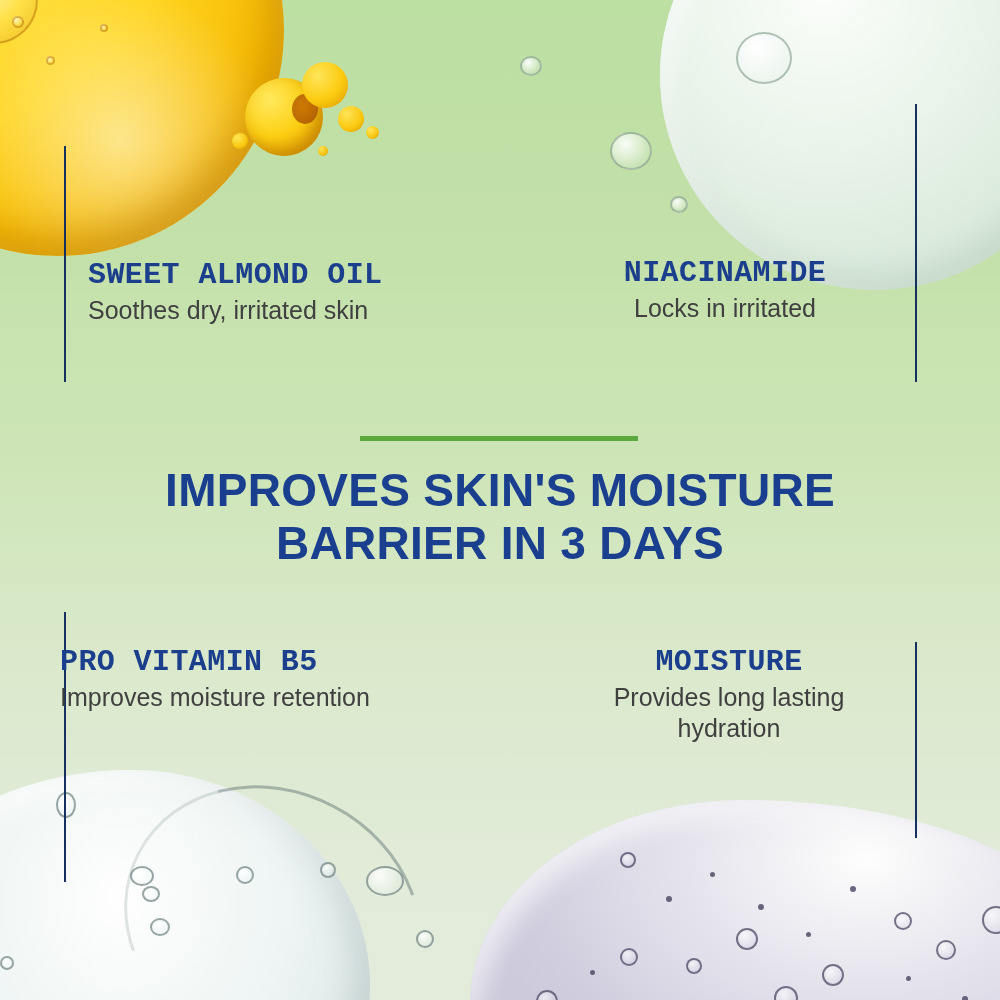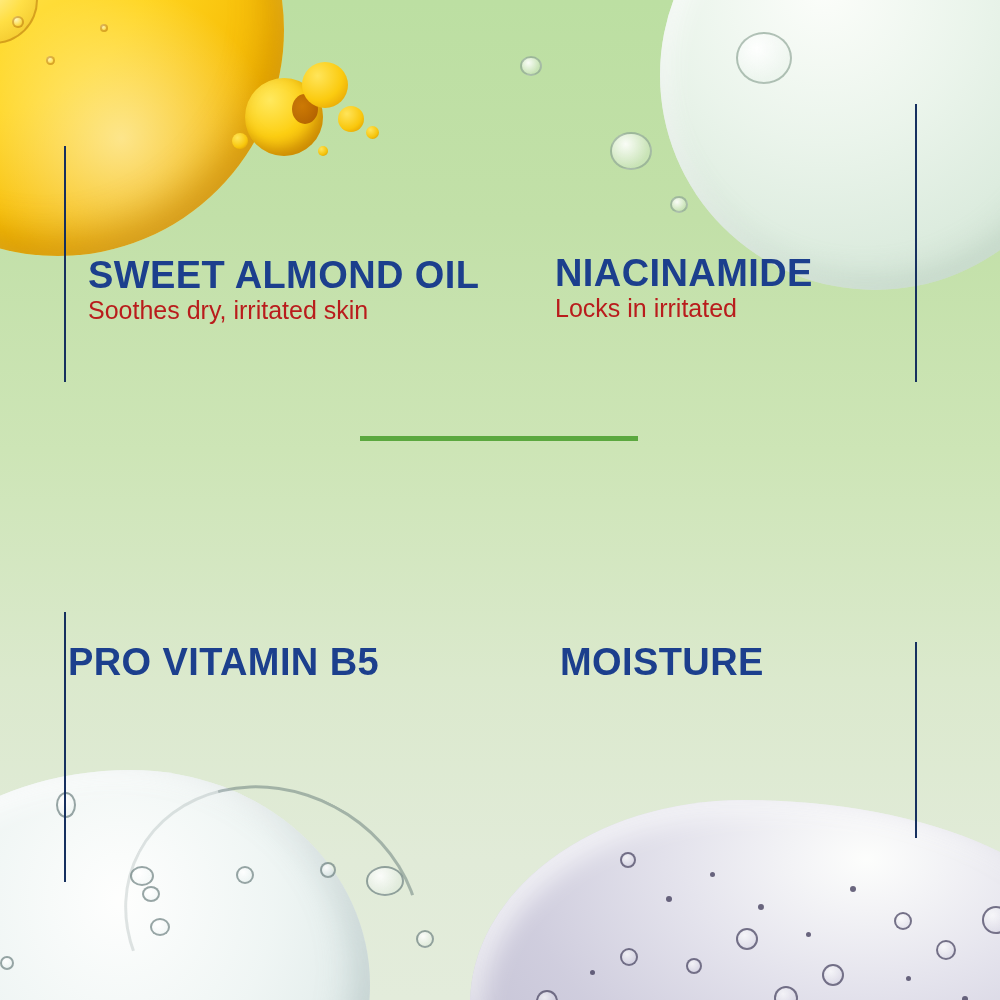--- a/index.html
+++ b/index.html
@@ -88,30 +88,30 @@
     background:radial-gradient(circle at 36% 30%, rgba(255,255,255,.6) 0%, rgba(206,203,222,.25) 70%);}
   .lb.dot{border:none;background:rgba(66,62,92,.78);}
 
   
   .rule-v{position:absolute;width:2px;background:#16305f;}
 
   
   .callout{position:absolute;}
   .callout .title{
     color:#1c3f8d;font-weight:bold;letter-spacing:.4px;
-    font-size:38px;line-height:34px;margin:0;white-space:nowrap;
+    font-size:30px;line-height:34px;margin:0;white-space:nowrap;font-family:Liberation Mono, monospace;
   }
   .callout .desc{
-    color:#b91c1c;font-size:25px;line-height:31px;margin:3px 0 0 0;font-weight:normal;
-  }
-  .callout.right{text-align:left;}
+    color:#404040;font-size:25px;line-height:31px;margin:3px 0 0 0;font-weight:normal;
+  }
+  .callout.right{text-align:center;}
 
   #c-almond{left:88px;top:258px;}
   #c-niacin{left:555px;top:256px;width:340px;}
-  #c-b5{left:68px;top:645px;}
+  #c-b5{left:60px;top:645px;}
   #c-glycerin{left:560px;top:645px;width:338px;}
 
   
   .accent{position:absolute;left:360px;top:436px;width:278px;height:5px;background:#5ba83f;}
   .headline{
     position:absolute;left:0;top:464px;width:1000px;text-align:center;
     color:#1b3f8f;font-weight:bold;font-size:46px;line-height:53px;letter-spacing:.3px;
   }
   .headline .l2{display:block;}
 </style>
@@ -196,21 +196,27 @@
     <p class="desc">Soothes dry, irritated skin</p>
   </div>
 
   <div class="callout right" id="c-niacin">
     <p class="title">NIACINAMIDE</p>
     <p class="desc">Locks in irritated</p>
   </div>
 
   <div class="callout" id="c-b5">
     <p class="title">PRO VITAMIN B5</p>
+    <p class="desc">Improves moisture retention</p>
   </div>
 
   <div class="callout right" id="c-glycerin">
     <p class="title">MOISTURE</p>
+    <p class="desc">Provides long lasting hydration</p>
   </div>
 
   <div class="accent"></div>
+  <div class="headline">
+    <span>IMPROVES SKIN'S MOISTURE</span>
+    <span class="l2">BARRIER IN 3 DAYS</span>
+  </div>
 
 </div>
 
 </body></html>

